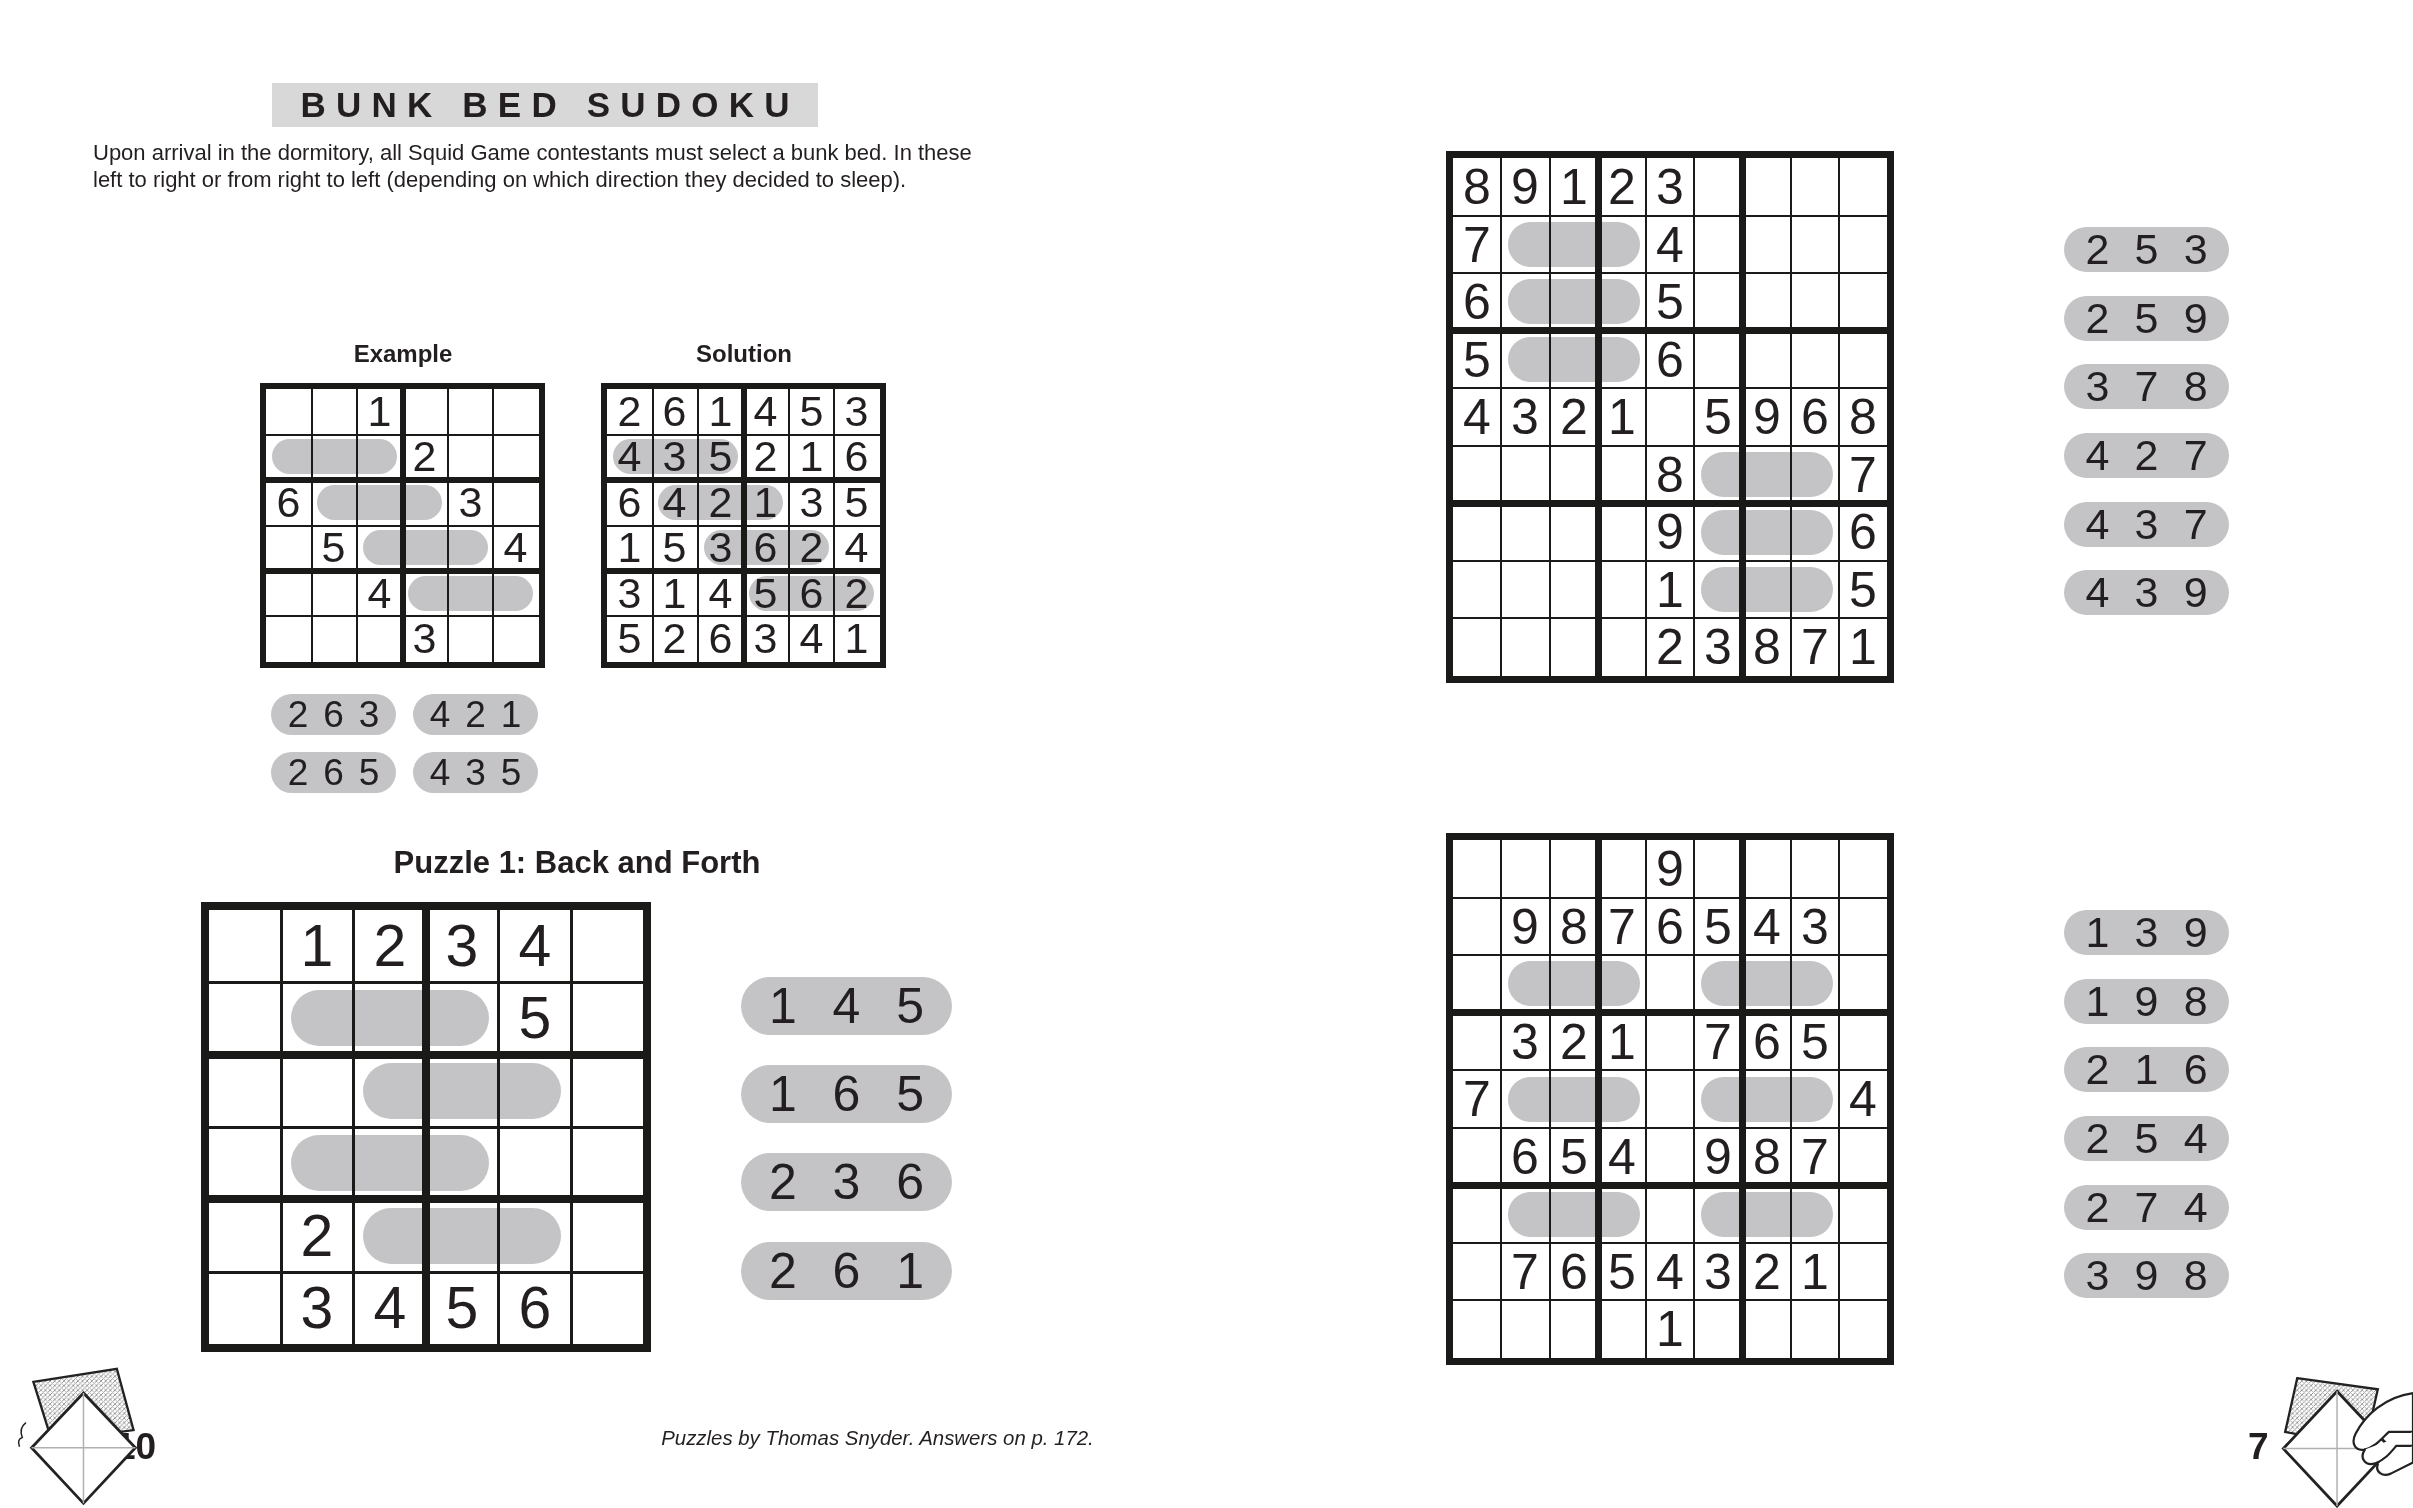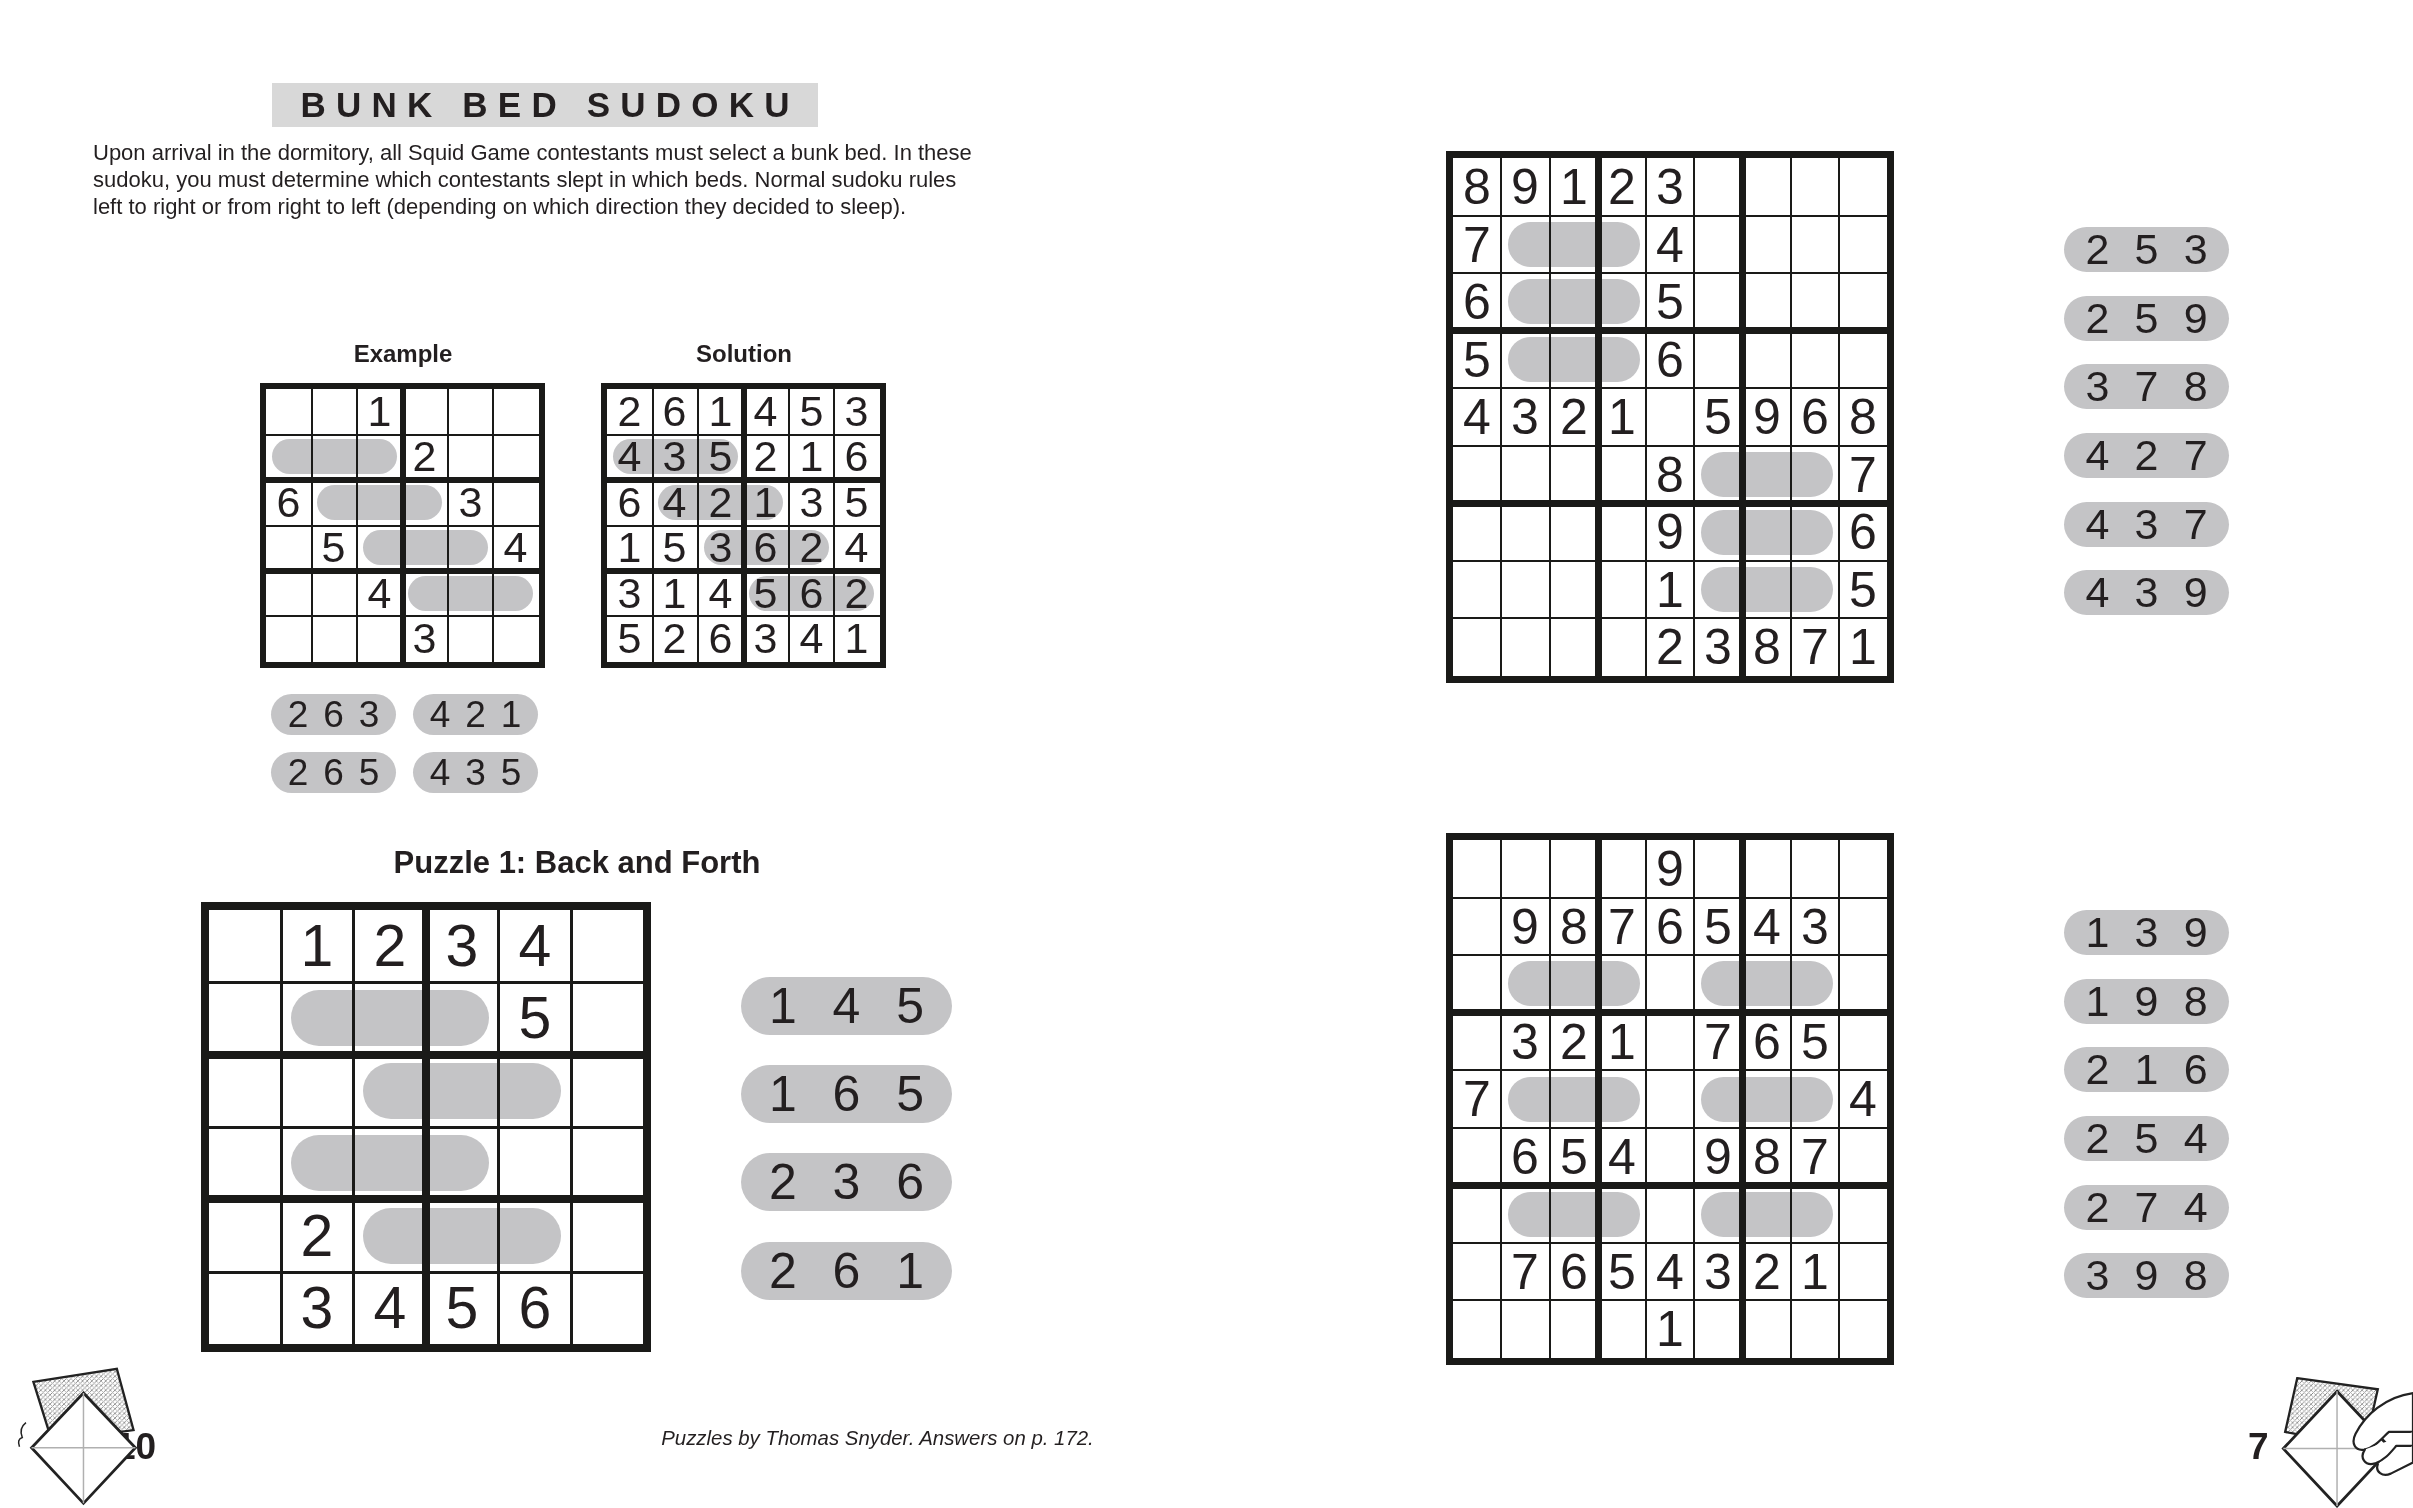--- a/index.html
+++ b/index.html
@@ -26,21 +26,20 @@
 <body>
 
 <div class="spread" style="--bed: #c4c4c6; --banner: #d8d8d8; --ink: #231f20;">
 
   <div class="banner">
     <span>BUNK BED SUDOKU</span>
   </div>
 
   <div class="intro" id="intro">
       <div>Upon arrival in the dormitory, all Squid Game contestants must select a bunk bed. In these</div>
-      <div>sudoku, you must determine which contestants slept in which beds. Normal sudoku rules</div>
       <div>left to right or from right to left (depending on which direction they decided to sleep).</div>
     </div>
 
   <div class="grid-label" style="left:260px;top:340px;width:286px;">Example</div>
   <div class="grid-label" style="left:601px;top:340px;width:286px;">Solution</div>
 
   <div class="sgrid" id="example-grid" style="left: 260px; top: 383px; width: 273px; height: 273px; border-width: 6.5px;">
       <div class="bed" style="left: 6px; width: 125px; top: 50px; height: 35px; border-radius: 18px;"></div>
       <div class="bed" style="left: 51px; width: 125px; top: 96px; height: 35px; border-radius: 18px;"></div>
       <div class="bed" style="left: 97px; width: 125px; top: 141px; height: 35px; border-radius: 18px;"></div>

